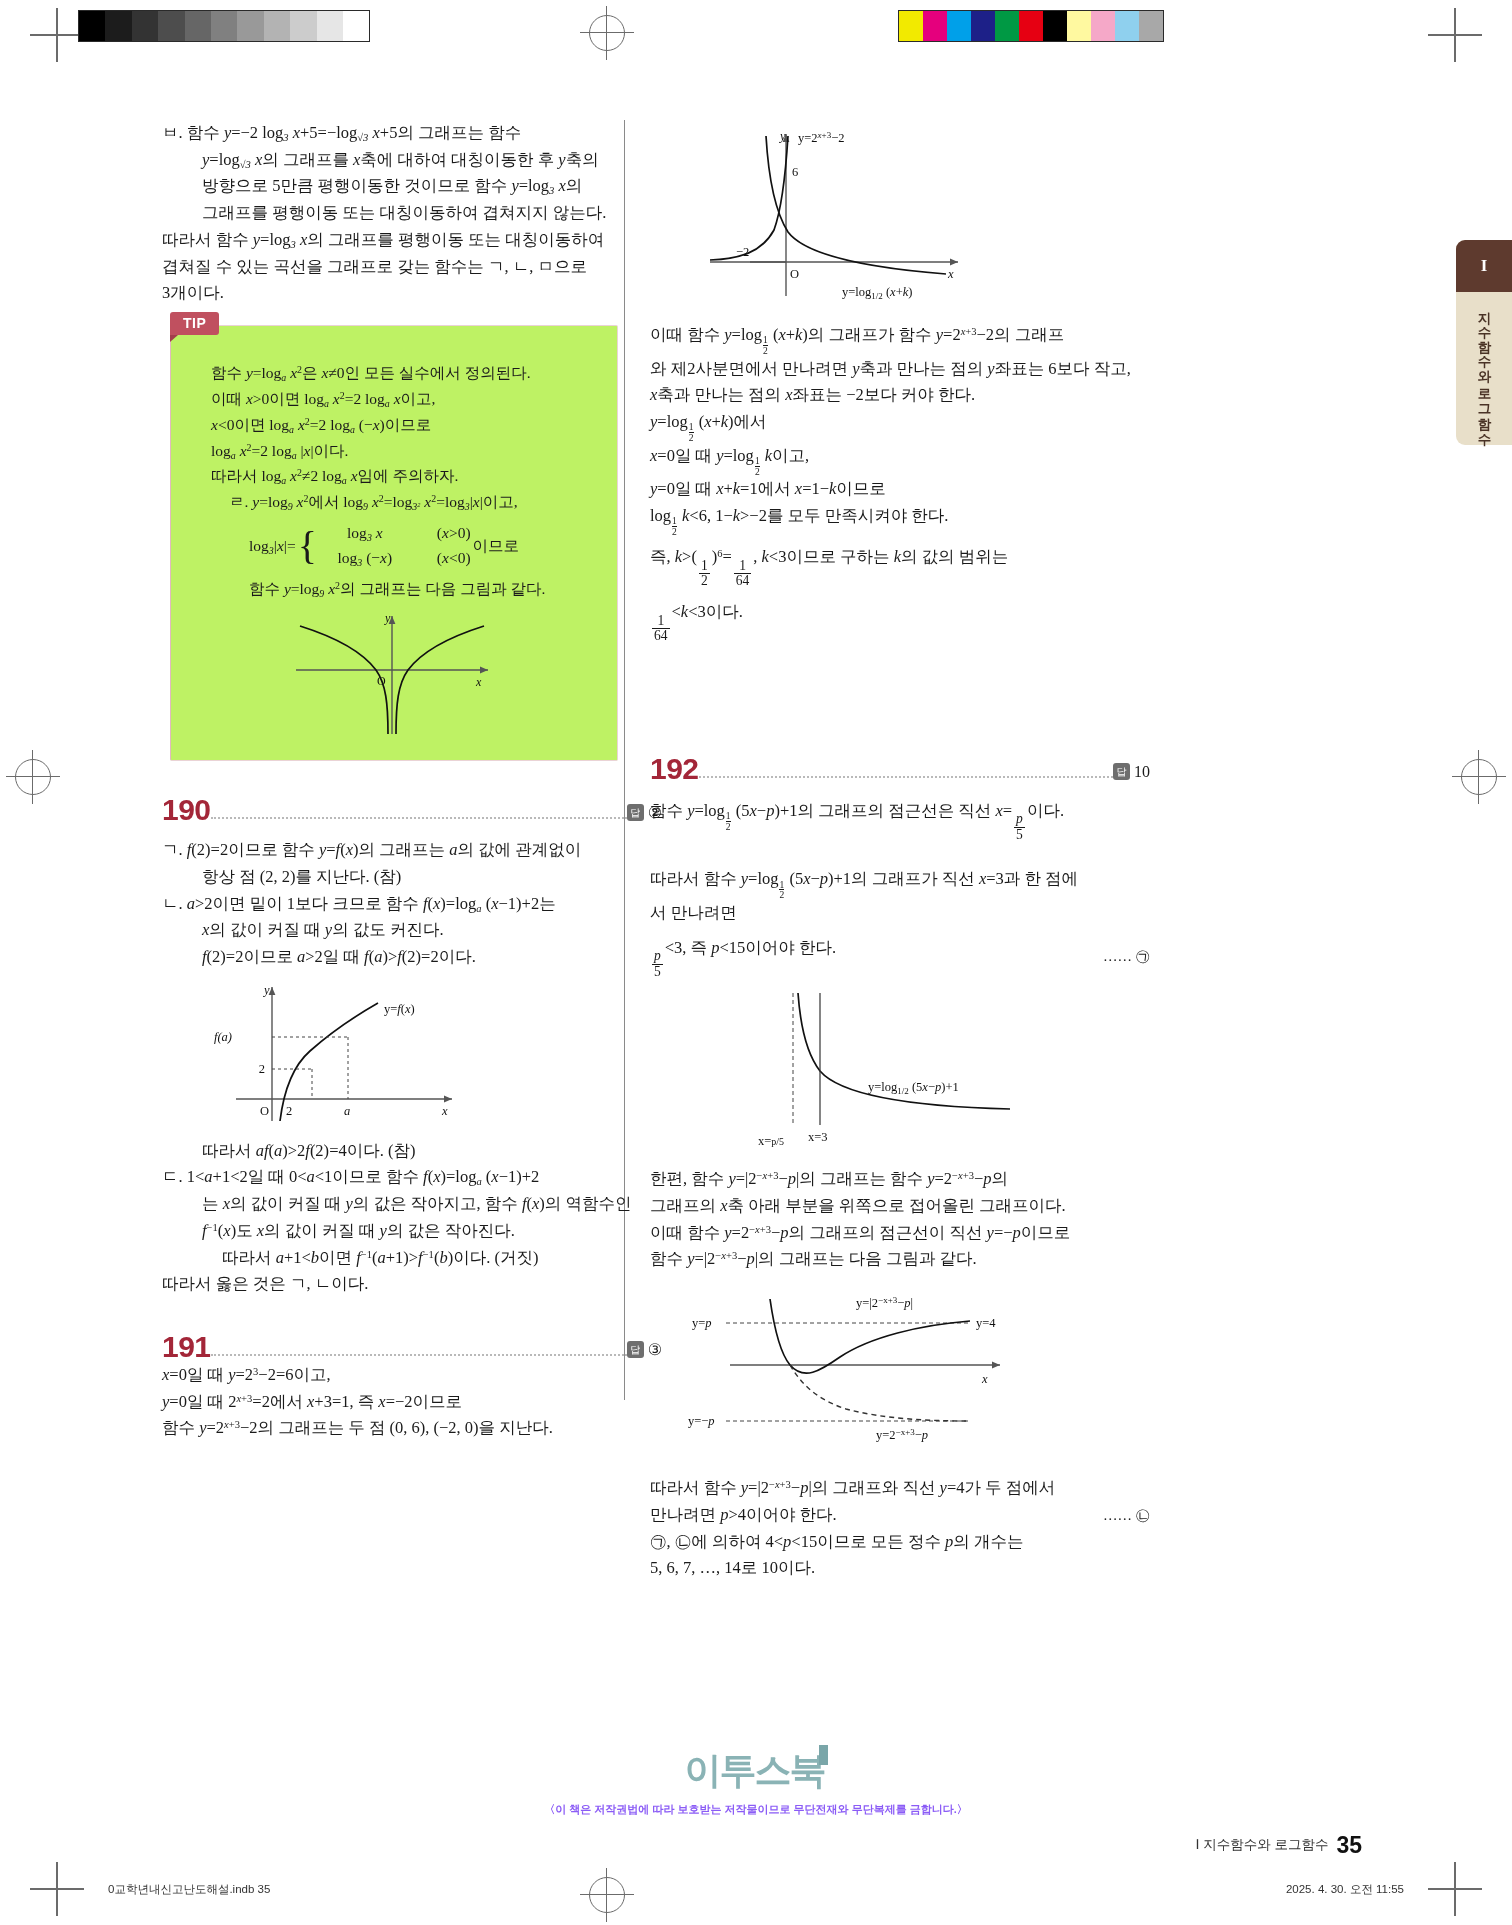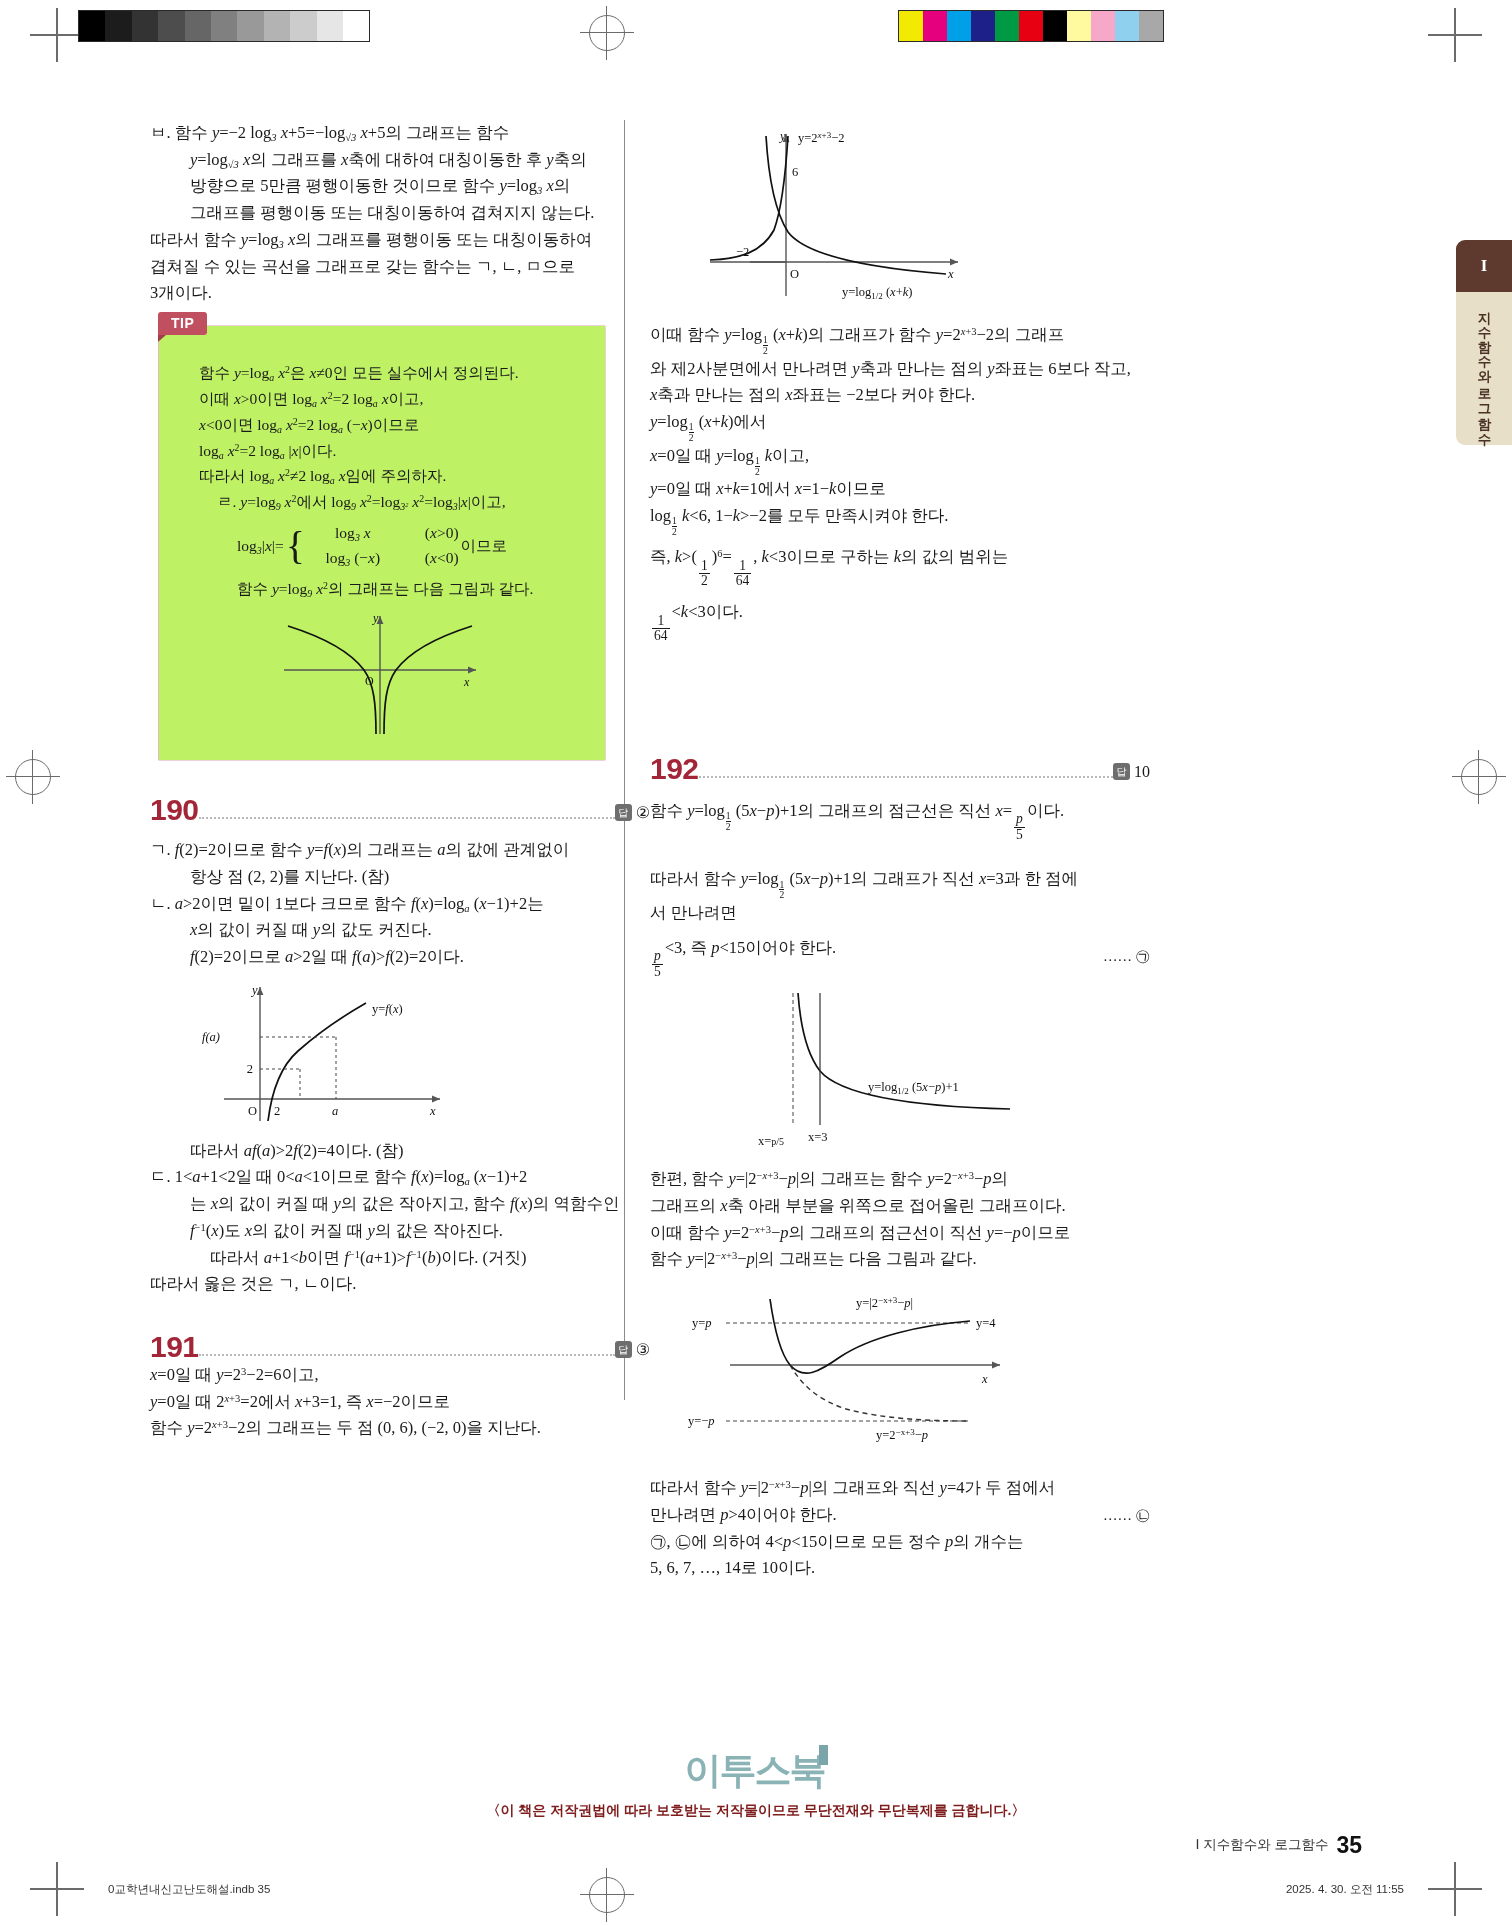--- a/index.html
+++ b/index.html
@@ -46,21 +46,21 @@
     position:absolute;left:0;top:60px;width:56px;height:140px;
     display:flex;align-items:center;justify-content:center;
     writing-mode:vertical-rl;
     font-family:"Liberation Sans",sans-serif;
     font-size:13.5px;letter-spacing:1px;color:#4a3326;font-weight:bold;
   }
 
   
   .content{position:absolute;left:150px;top:120px;width:1210px;height:1310px;}
   .col{position:absolute;top:0;width:500px;}
-  .col-left{left:0;}
+  .col-left{left:12px;}
   .col-right{left:500px;width:500px;}
   .divider{position:absolute;left:474px;top:0;width:1px;height:1280px;background:#8a8a8a;}
 
   .ln{line-height:1.62;font-size:16.5px;margin:0;}
   .ln.kr{font-family:"Liberation Serif",serif;}
   .ind1{padding-left:22px;}
   .ind2{padding-left:40px;}
   .ind3{padding-left:60px;}
   i.m{font-family:"Liberation Serif",serif;font-style:italic;}
   .op{font-style:normal;}
@@ -117,21 +117,21 @@
   
   .logo{
     position:absolute;left:0;right:0;top:1745px;text-align:center;
     font-family:"Liberation Sans",sans-serif;
     font-size:37px;font-weight:bold;color:#8ab3b5;letter-spacing:-2px;
   }
   .logo .sq{display:inline-block;width:9px;height:20px;background:#7aa6a9;
             margin-left:-6px;vertical-align:18px;}
   .copyright{
     position:absolute;left:0;right:0;top:1802px;text-align:center;
-    font-family:"Liberation Sans",sans-serif;font-size:14px;color:#7f1d1d;font-weight:bold;
+    font-family:"Liberation Sans",sans-serif;font-size:11px;color:#8b5cf6;font-weight:bold;
   }
   .pagefoot{
     position:absolute;right:150px;top:1788px;
     display:flex;align-items:flex-end;gap:8px;
   }
   .pagefoot .chap{font-family:"Liberation Sans",sans-serif;font-size:13.5px;color:#333;margin-bottom:3px;margin-top:48px;}
   .pagefoot .pnum{font-family:"Liberation Sans",sans-serif;font-size:23px;font-weight:bold;color:#111;line-height:1;}
 
   .indbfile{position:absolute;left:108px;top:1882px;
     font-family:"Liberation Sans",sans-serif;font-size:11.5px;color:#333;}

